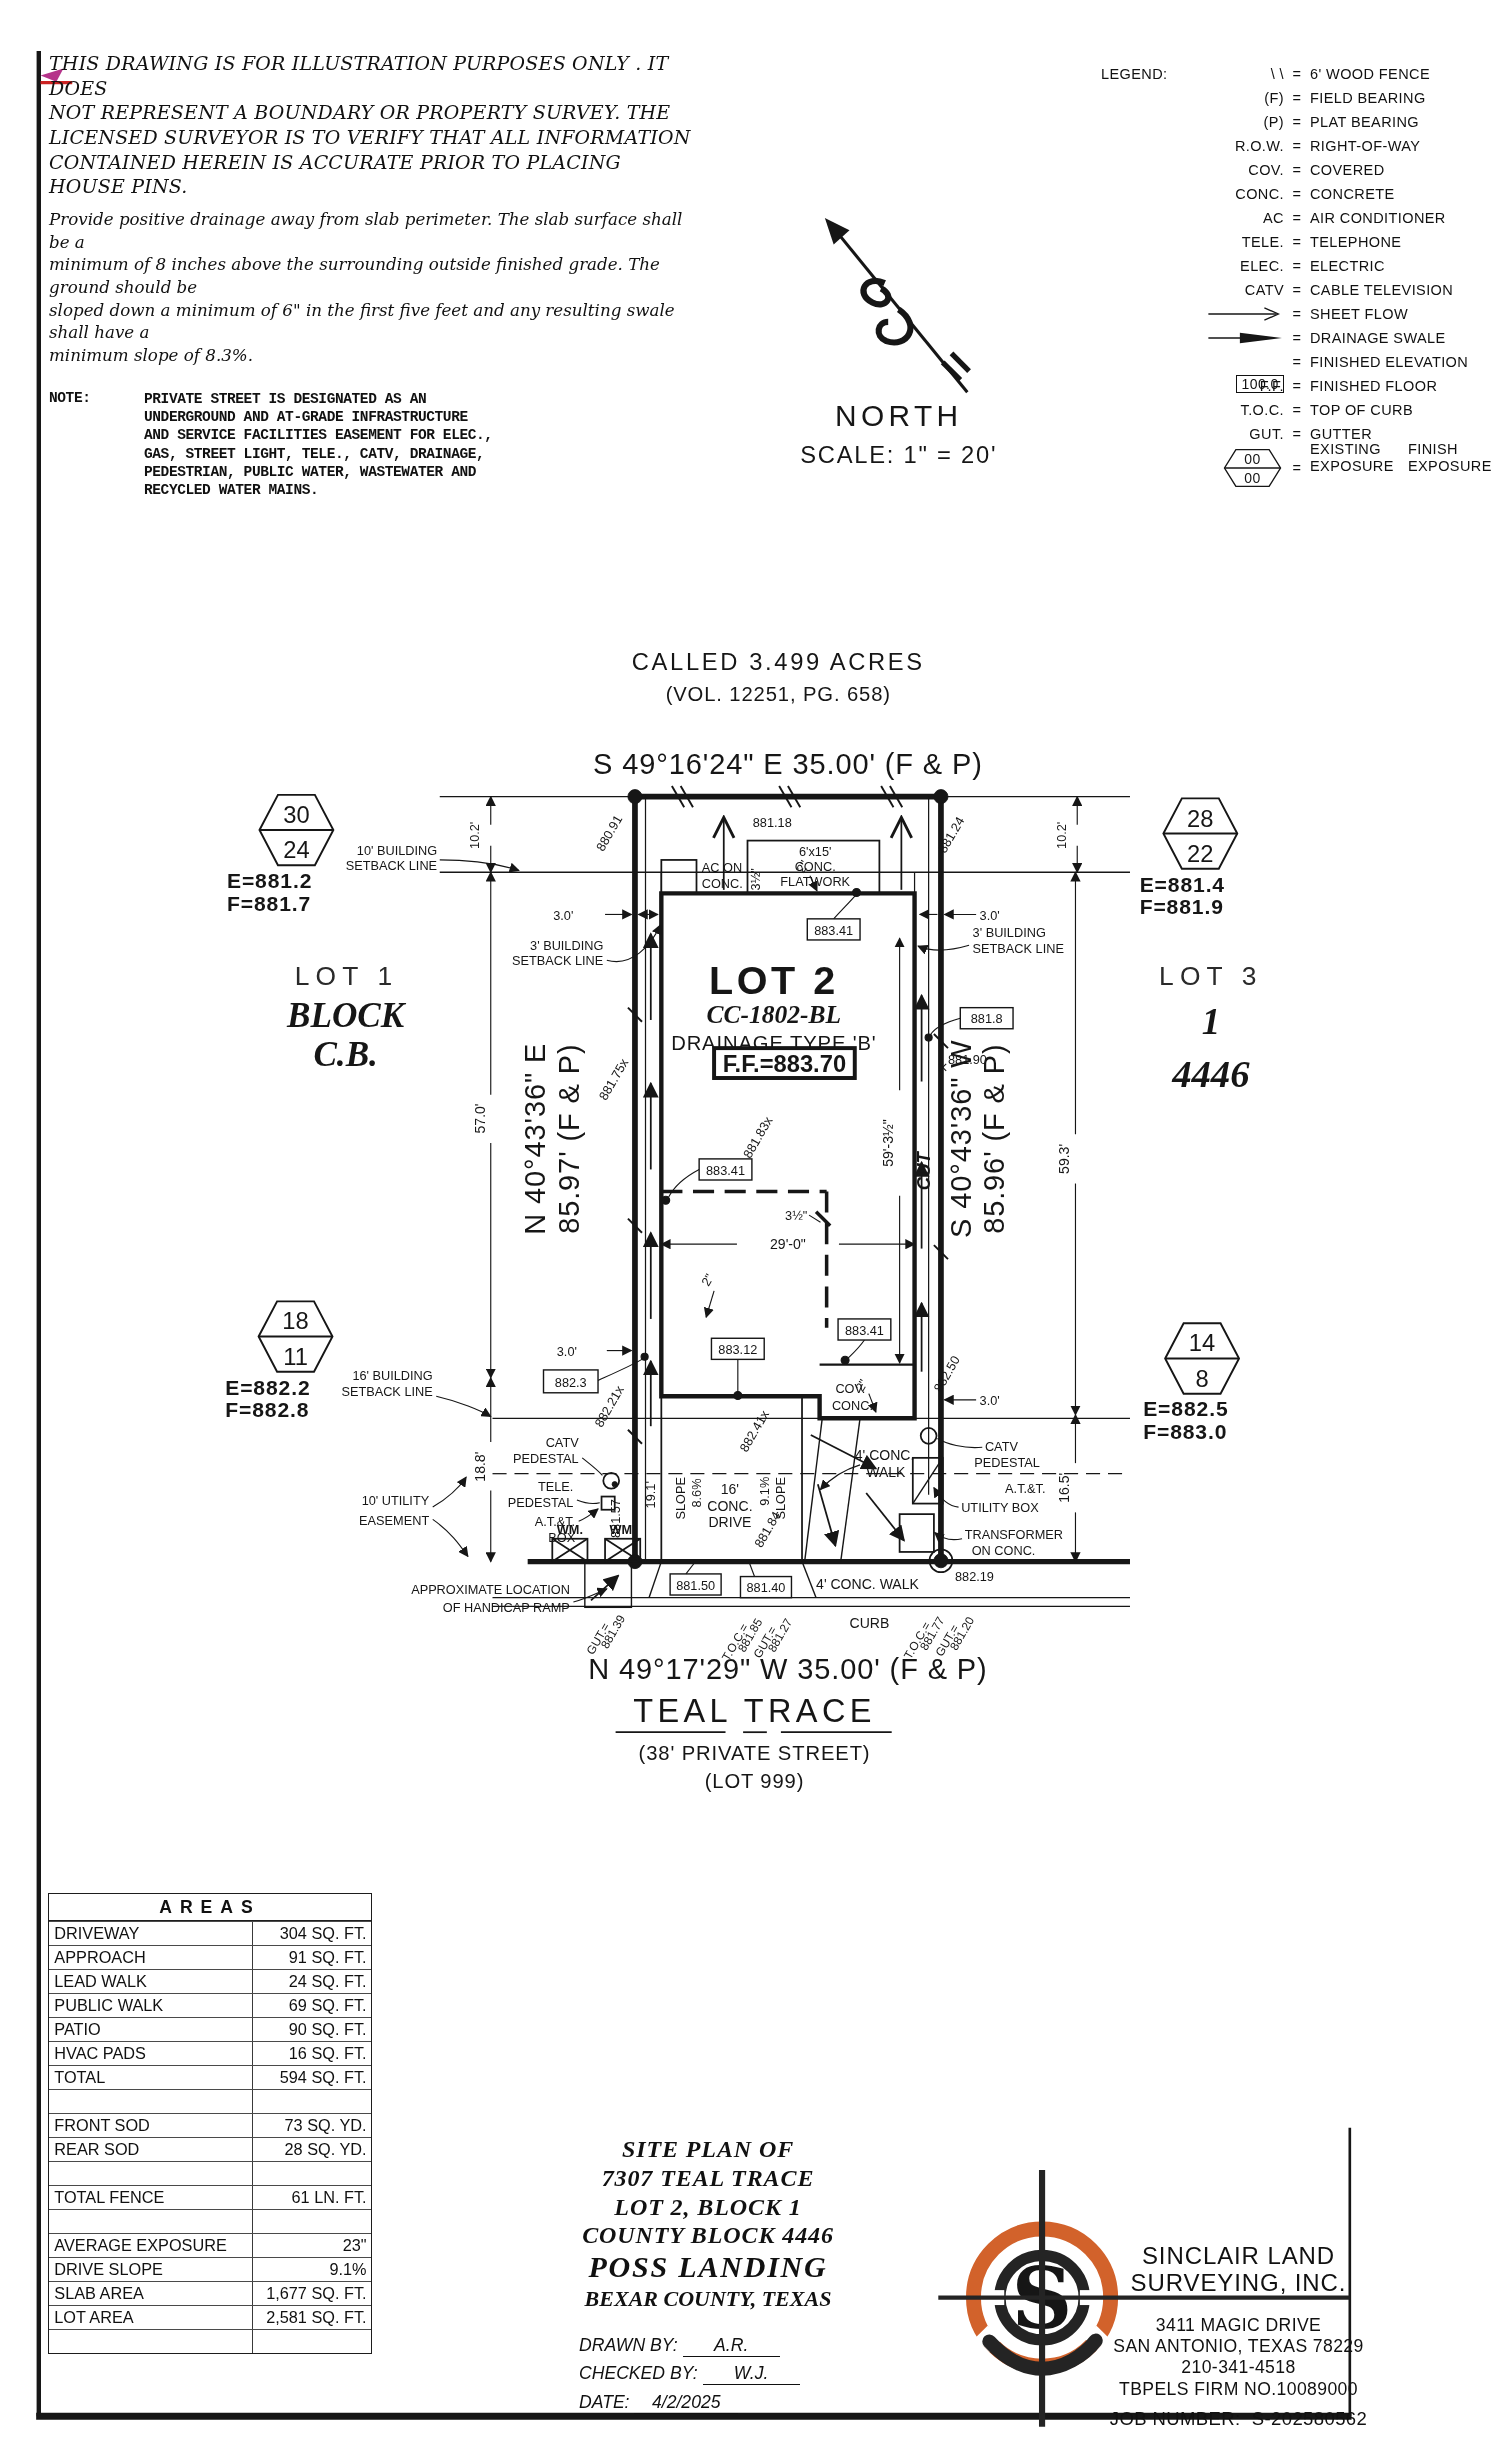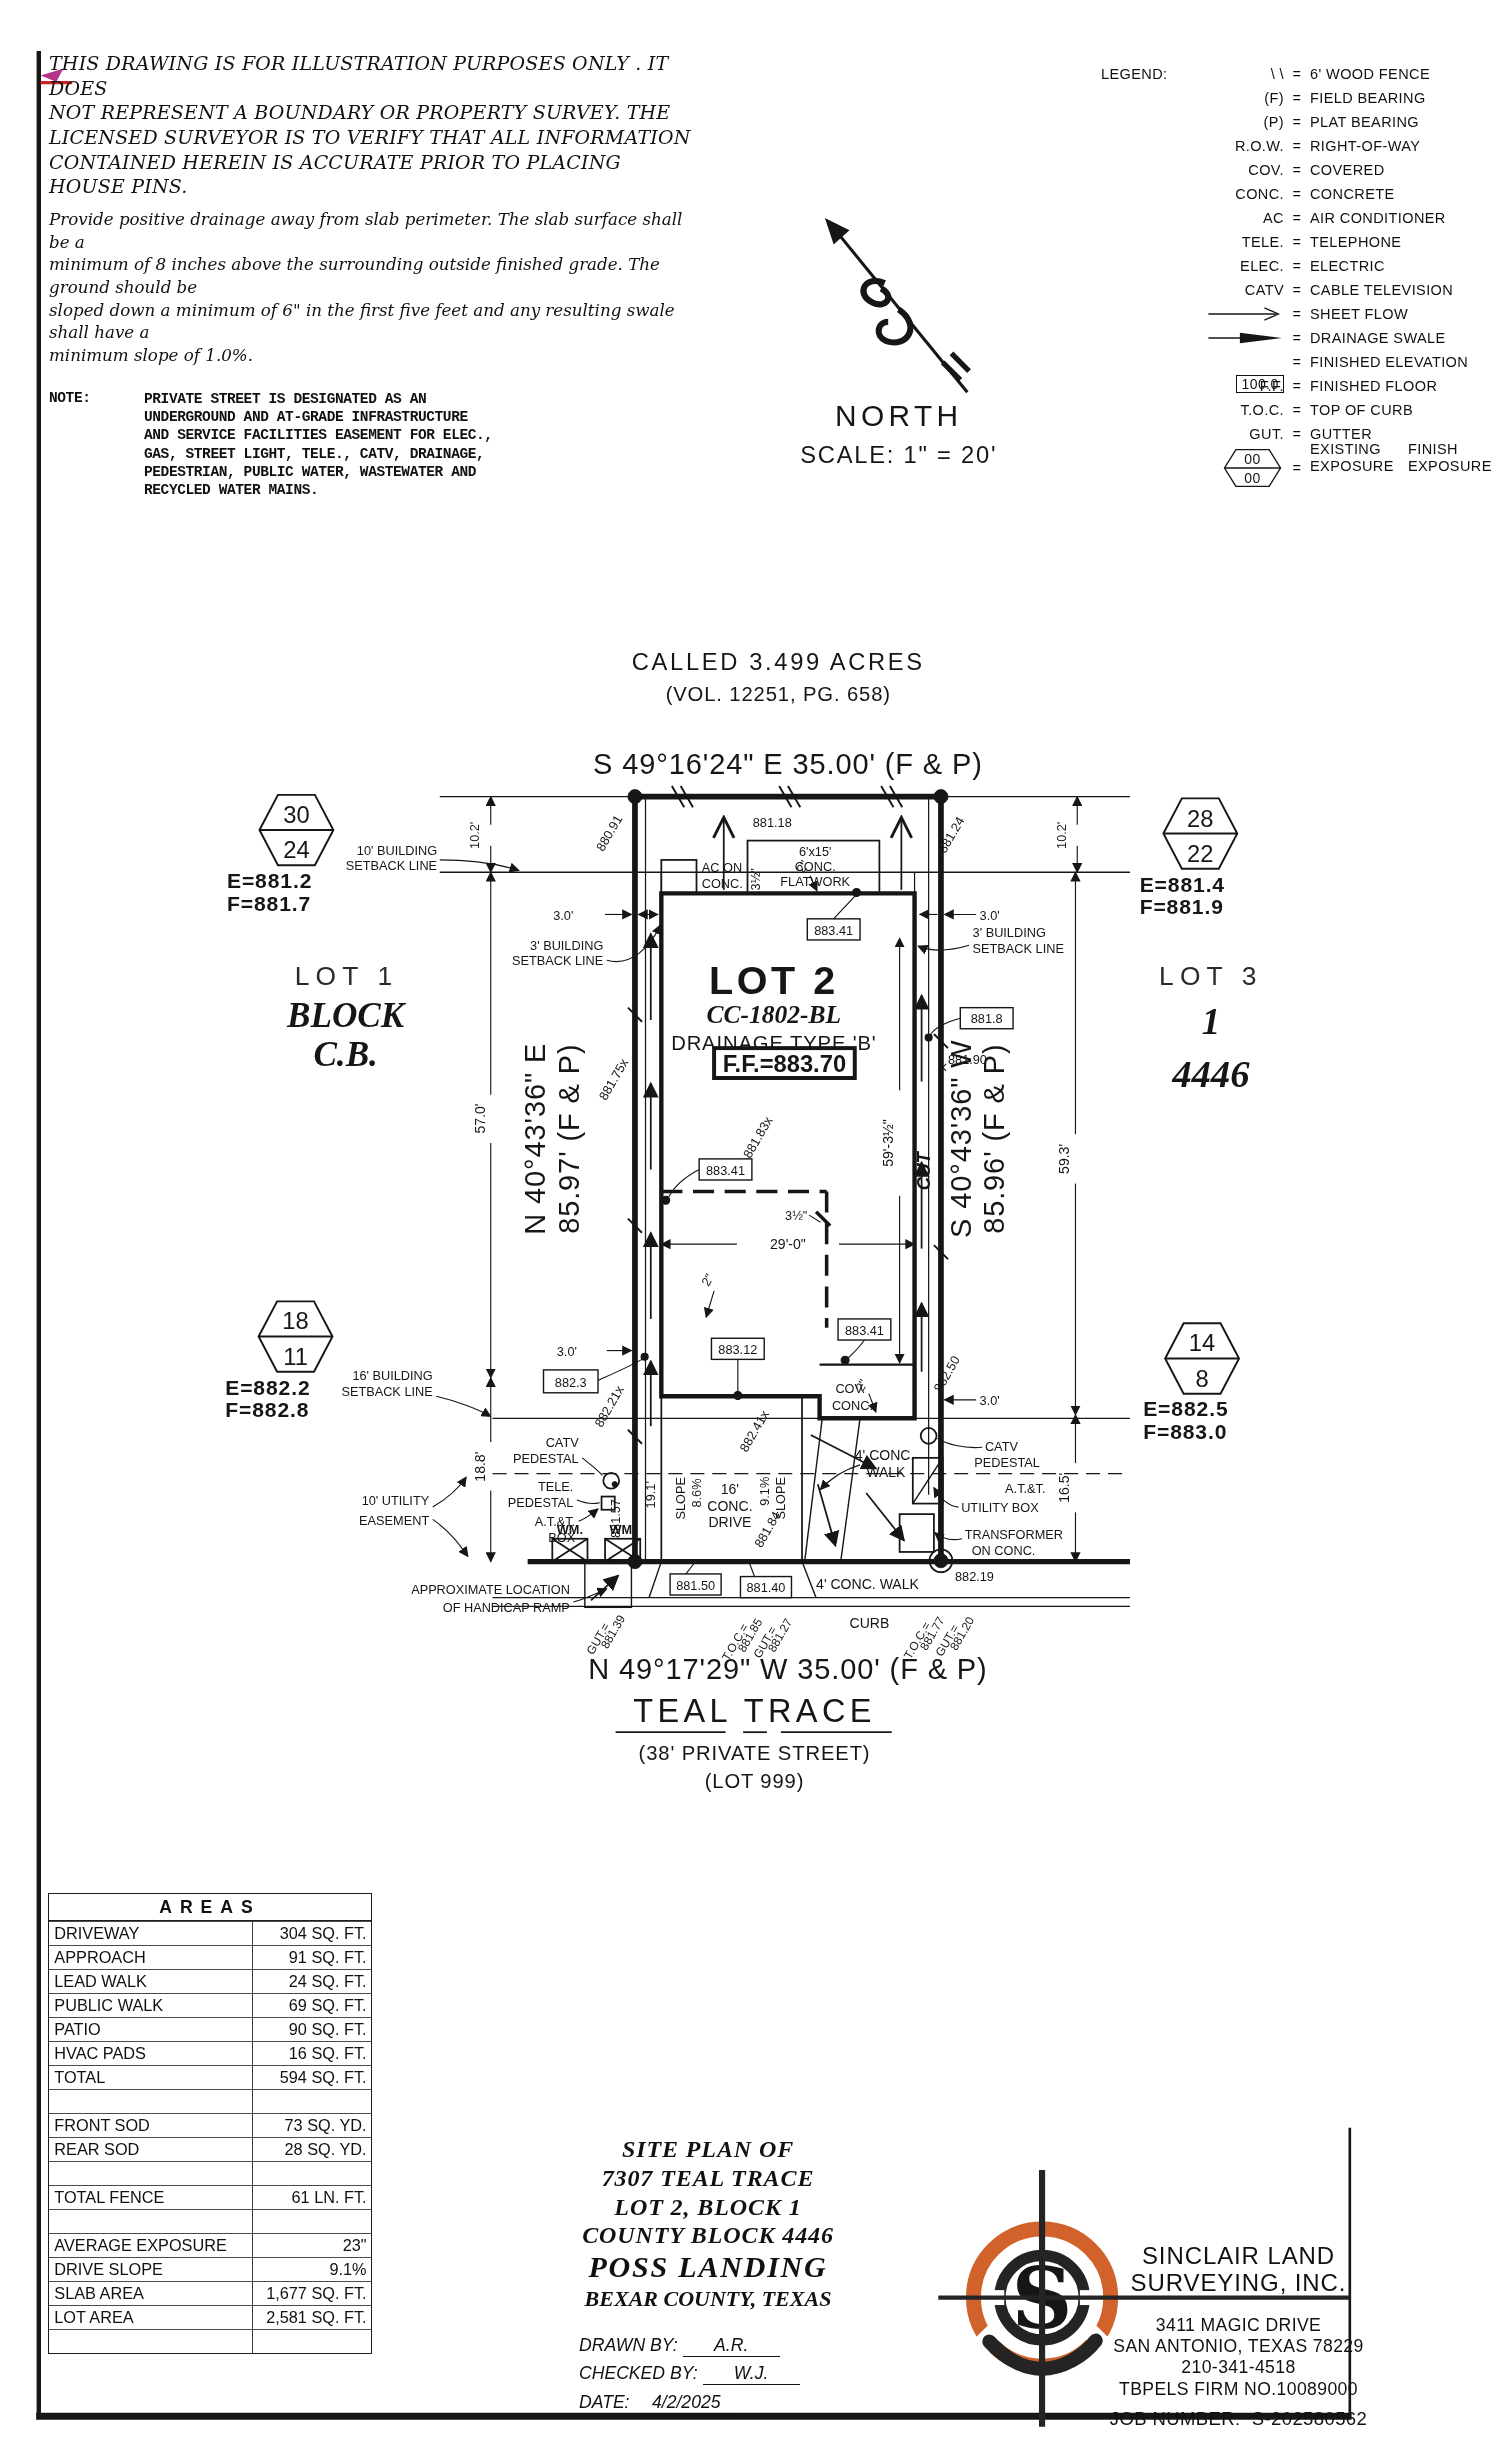--- a/index.html
+++ b/index.html
@@ -462,21 +462,21 @@
     <div class="disc1">
       <div>THIS DRAWING IS FOR ILLUSTRATION PURPOSES ONLY . IT DOES</div>
       <div>NOT REPRESENT A BOUNDARY OR PROPERTY SURVEY. THE</div>
       <div>LICENSED SURVEYOR IS TO VERIFY THAT ALL INFORMATION</div>
       <div>CONTAINED HEREIN IS ACCURATE PRIOR TO PLACING HOUSE PINS.</div>
     </div>
     <div class="disc2">
       <div>Provide positive drainage away from slab perimeter. The slab surface shall be a</div>
       <div>minimum of 8 inches above the surrounding outside finished grade. The ground should be</div>
       <div>sloped down a minimum of 6" in the first five feet and any resulting swale shall have a</div>
-      <div>minimum slope of 1.0%.</div>
+      <div>minimum slope of 8.3%.</div>
     </div>
     <div class="note">
       <div class="nl">NOTE:</div>
       <div class="nb">
         <div>PRIVATE STREET IS DESIGNATED AS AN</div>
         <div>UNDERGROUND AND AT-GRADE INFRASTRUCTURE</div>
         <div>AND SERVICE FACILITIES EASEMENT FOR ELEC.,</div>
         <div>GAS, STREET LIGHT, TELE., CATV, DRAINAGE,</div>
         <div>PEDESTRIAN, PUBLIC WATER, WASTEWATER AND</div>
         <div>RECYCLED WATER MAINS.</div>

